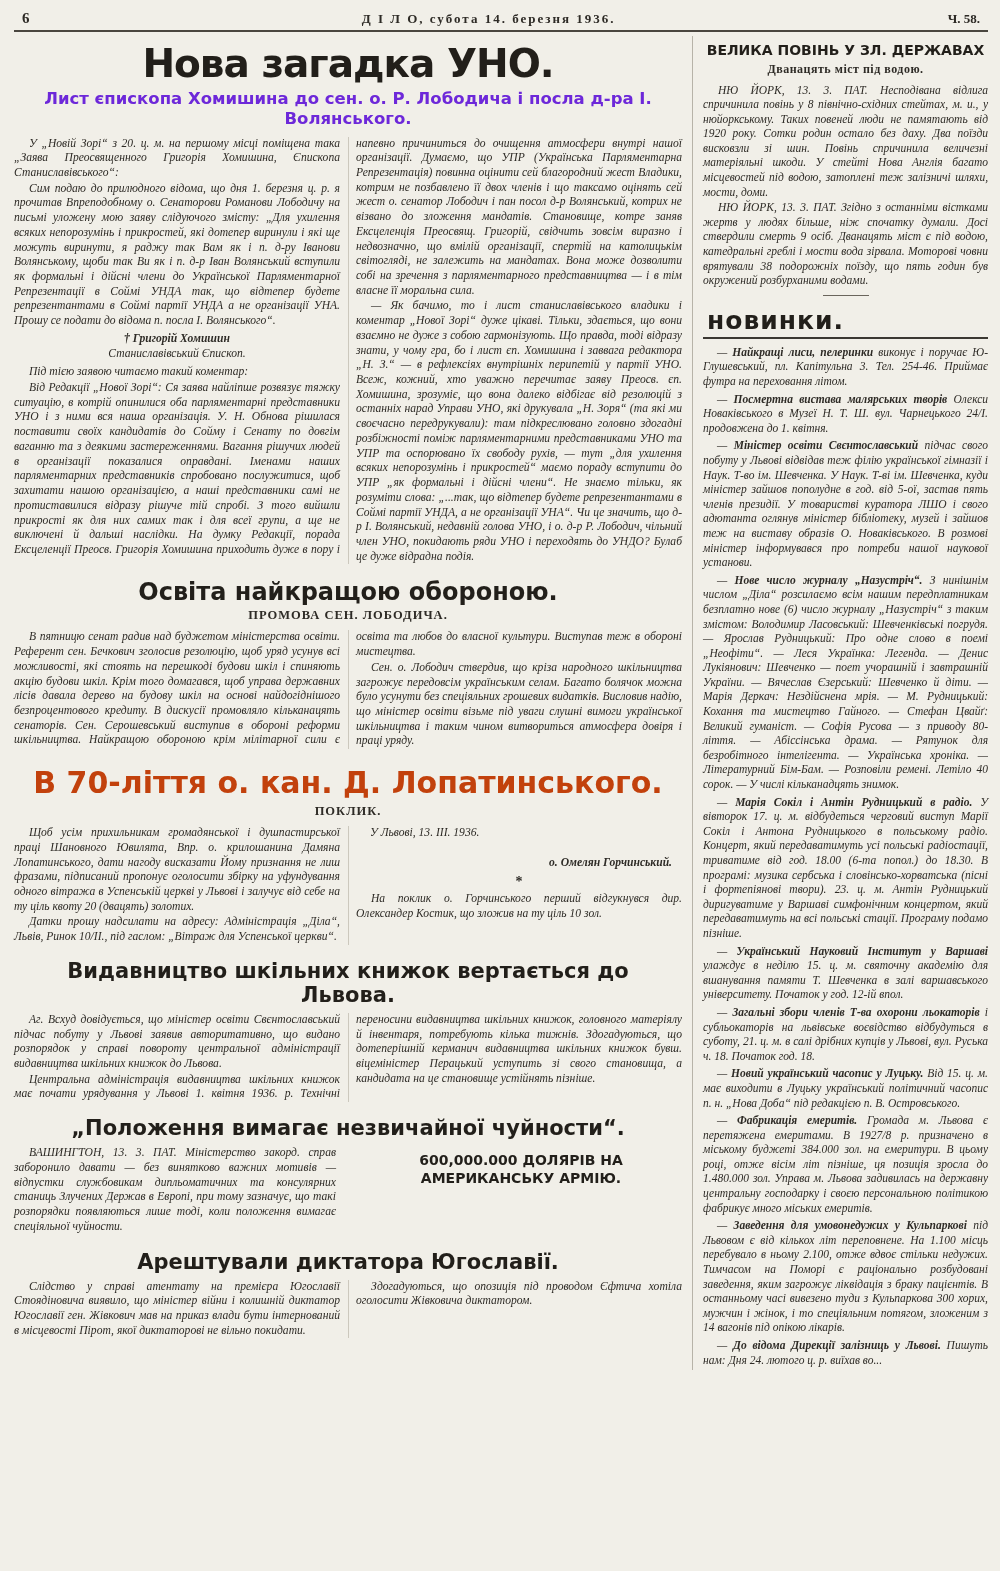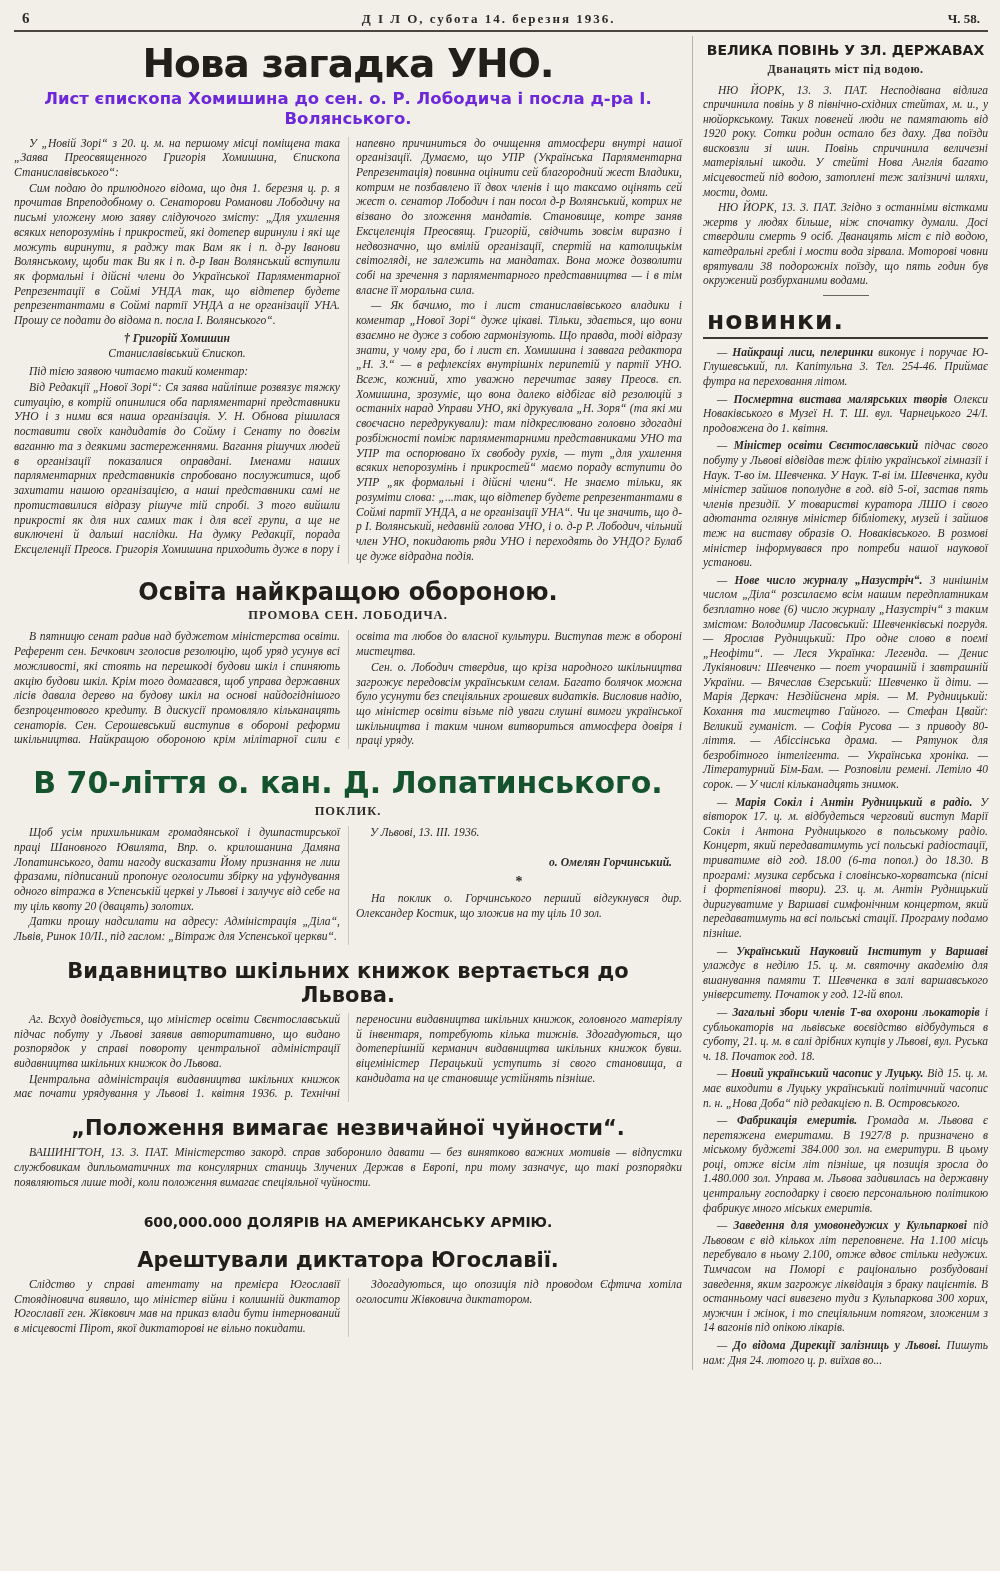--- a/index.html
+++ b/index.html
@@ -28,21 +28,21 @@
     font-family:"DejaVu Sans","Liberation Sans",sans-serif;
     font-weight:700;font-size:16.5px;line-height:1.2;text-align:center;
     margin:0 30px 8px;color:#6d28d9;
   }
   .head-l{
     font-family:"DejaVu Sans","Liberation Sans",sans-serif;
     font-weight:800;font-size:24px;text-align:center;margin:14px 0 2px;color:#221f1a;
   }
   .head-huge{
     font-family:"DejaVu Sans","Liberation Sans",sans-serif;
-    font-weight:900;font-size:30px;text-align:center;margin:16px 0 4px;color:#14532d;
+    font-weight:900;font-size:30px;text-align:center;margin:16px 0 4px;color:#c2410c;
   }
   .head-m{
     font-family:"DejaVu Sans","Liberation Sans",sans-serif;
     font-weight:800;font-size:21px;text-align:center;margin:14px 8px 6px;color:#221f1a;
   }
   .head-s{
     font-family:"DejaVu Sans","Liberation Sans",sans-serif;
     font-weight:800;font-size:14px;text-align:center;margin:6px 0 2px;color:#221f1a;line-height:1.25;
   }
   .subhead-s{
@@ -52,21 +52,21 @@
     font-weight:bold;font-size:12.5px;text-align:center;letter-spacing:1px;margin:0 0 7px;
   }
   .body{font-size:11.6px;line-height:1.27;text-align:justify;}
   .cols{column-count:2;column-gap:16px;column-rule:1px solid #ccc8bd;}
   .para{margin:0 0 1px;text-indent:15px;font-style:italic;}
   .sig{margin:3px 0 0;text-align:center;font-weight:bold;font-style:italic;text-indent:0;}
   .sig-title{margin:0 0 4px;text-align:center;font-style:italic;text-indent:0;}
   .sig-right{margin:2px 10px 0 0;text-align:right;font-style:italic;font-weight:bold;}
   .dateline{margin:2px 0 15px 14px;font-style:italic;}
   .star{text-align:center;margin:2px 0;font-size:14px;font-weight:bold;}
-  .row{display:flex;gap:17px;flex-direction:column;}
+  .row{display:flex;gap:24px;}
   .half{flex:1;min-width:0;}
   .novynky-head{
     font-family:"DejaVu Sans","Liberation Sans",sans-serif;
     font-weight:800;font-size:25px;margin:10px 0 6px;padding:0 0 2px 4px;
     border-bottom:2.5px solid #3b3832;color:#221f1a;letter-spacing:1px;
   }
   .news-item{margin:0 0 3px;text-indent:14px;}
   .orn-rule{width:46px;border-bottom:1.5px solid #6a655c;margin:7px auto 6px;}
   .art{margin-bottom:4px;}
   .aside .body{font-size:11.5px;}

